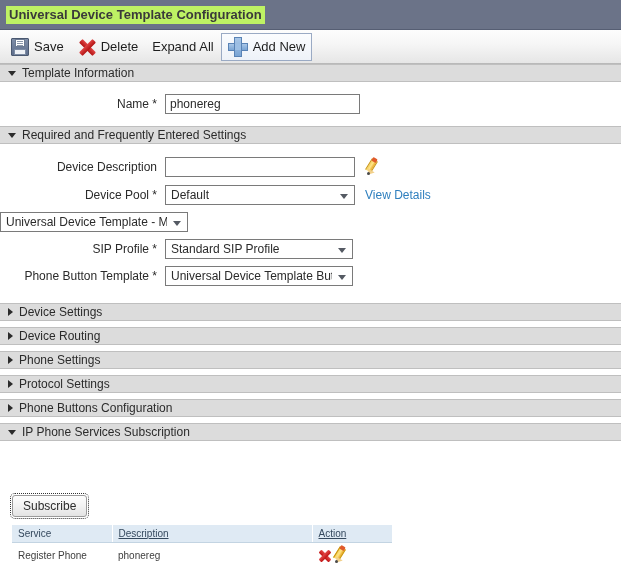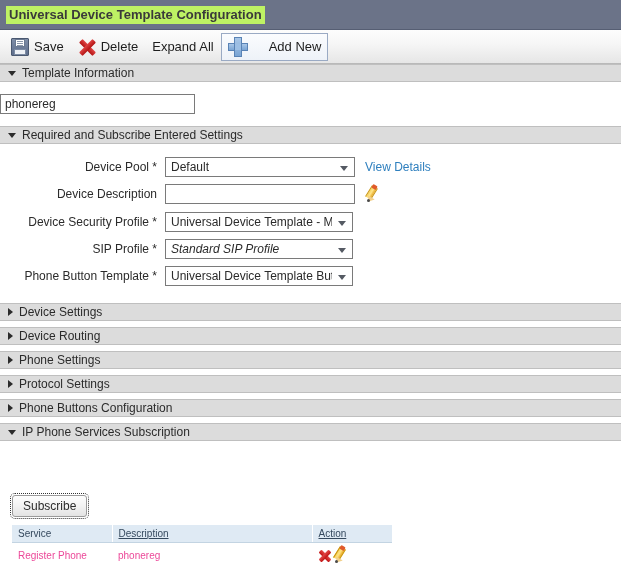--- a/index.html
+++ b/index.html
@@ -53,21 +53,20 @@
     align-items: center;
     height: 28px;
     padding: 0 6px;
     cursor: default;
     box-sizing: border-box;
     border: 1px solid transparent;
   }
   .tb-item.framed {
     border: 1px solid #9aaac4;
     background: linear-gradient(to bottom, #fbfcfe 0%, #eef2f8 100%);
-    gap: 16px;
   }
   .tb-label {
     font-size: 13px;
     color: #1d1d1d;
     margin-left: 5px;
     white-space: nowrap;
   }
   .tb-label.plain { margin-left: 0; }
 
   
@@ -260,21 +259,21 @@
     text-align: left;
     padding: 3px 6px;
     border-right: 1px solid #ffffff;
     border-bottom: 1px solid #c3d4e2;
     height: 17px;
     box-sizing: border-box;
   }
   table.svc th:last-child { border-right: none; text-decoration: underline; }
   table.svc td {
     padding: 4px 6px;
-    color: #ec4899;
+    color: #404040;
     vertical-align: middle;
     height: 20px;
     box-sizing: border-box;
   }
   .col-service { width: 100px; }
   .col-desc { width: 200px; text-decoration: underline; }
   .col-action { width: 80px; }
 
   .act-cell { display: flex; align-items: center; gap: 2px; }
   .icon-x-sm { width: 13px; height: 13px; position: relative; }
@@ -331,72 +330,72 @@
 
 </div>
 
 <div class="section-head">
   <span class="arrow down"></span>
   <span>Template Information</span>
 </div>
 
 <div class="form-area" style="padding-top:10px;padding-bottom:10px;">
   <div class="frow">
+    <div class="flabel">
+      <span>Name</span>
+      <span class="star">*</span>
+    </div>
     <input class="txt" type="text" style="width: 195px;" value="phonereg">
   </div>
 </div>
 
 <div class="section-head">
   <span class="arrow down"></span>
-  <span>Required and Subscribe Entered Settings</span>
+  <span>Required and Frequently Entered Settings</span>
 </div>
 
 <div class="form-area" style="padding-top:9px;padding-bottom:9px;">
-
-  <div class="frow" style="height:27px;">
-    <div class="flabel">
-      <span>Device Pool</span>
-      <span class="star">*</span>
-    </div>
-    <div class="sel" style="width:190px;">
-      <span class="cap">Default</span>
-    </div>
-    <a class="link">View Details</a>
-  </div>
 
   <div class="frow" style="height:28px;">
     <div class="flabel">
       <span>Device Description</span>
       <span class="star"></span>
     </div>
     <input class="txt" type="text" style="width: 190px;" value="">
     <span class="icon-pencil" style="margin-left:10px;">
       <span class="shaft"></span>
         <span class="eraser"></span>
         <span class="tip"></span>
         <span class="nib"></span>
     </span>
   </div>
 
   <div class="frow" style="height:27px;">
     <div class="flabel">
-      <span>Device Security Profile</span>
+      <span>Device Pool</span>
       <span class="star">*</span>
     </div>
+    <div class="sel" style="width:190px;">
+      <span class="cap">Default</span>
+    </div>
+    <a class="link">View Details</a>
+  </div>
+
+  <div class="frow" style="height:27px;">
     <div class="sel" style="width:188px;">
       <span class="cap">Universal Device Template - Mo</span>
     </div>
   </div>
 
   <div class="frow" style="height:27px;">
     <div class="flabel">
       <span>SIP Profile</span>
       <span class="star">*</span>
     </div>
-    <div class="sel" style="width:188px;font-style:italic;">
+    <div class="sel" style="width:188px;">
       <span class="cap">Standard SIP Profile</span>
     </div>
   </div>
 
   <div class="frow" style="height:27px;">
     <div class="flabel">
       <span>Phone Button Template</span>
       <span class="star">*</span>
     </div>
     <div class="sel" style="width:188px;">

